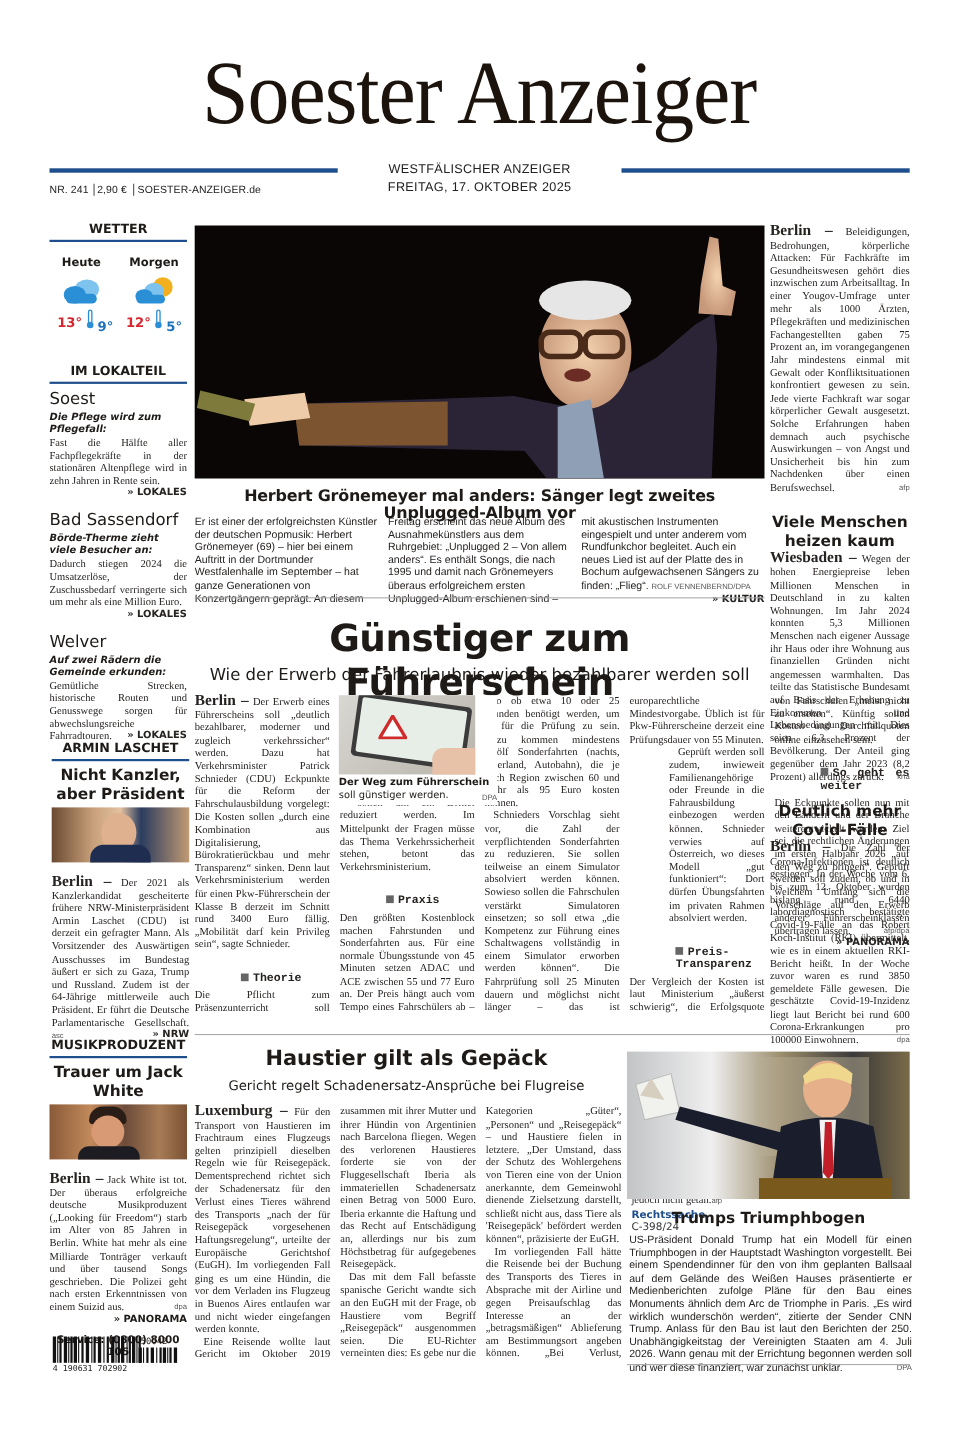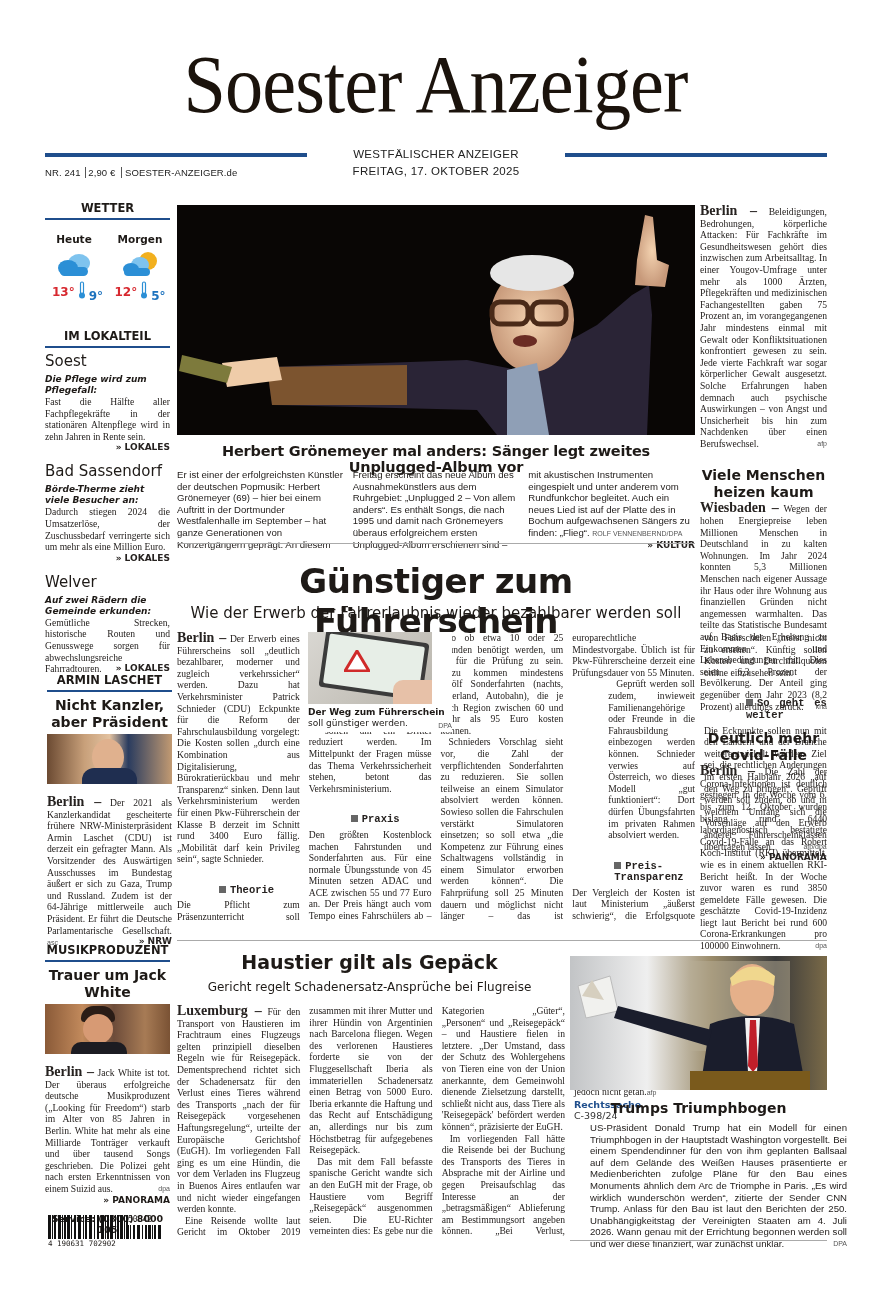--- a/index.html
+++ b/index.html
@@ -293,17 +293,17 @@
     <ellipse cx="182" cy="34" rx="22" ry="26" fill="#e5b08a"></ellipse>
     <path d="M160 22 Q182 0 205 20 L204 30 Q182 18 162 30 Z" fill="#f0d78e"></path>
     <path d="M130 134 L140 68 Q182 52 224 68 L236 134 Z" fill="#1a1d2c"></path>
     <path d="M175 62 L190 62 L186 134 L179 134 Z" fill="#f2f2f2"></path>
     <path d="M180 64 L186 64 L188 110 L183 116 L178 110 Z" fill="#c01f2a"></path>
     <path d="M48 50 L142 74 L138 90 L44 62 Z" fill="#1a1d2c"></path>
     <rect x="120" y="115" width="120" height="19" fill="#7a5a1c"></rect>
   </svg>
 </div>
 <div class="abs sans" style="left:570px;top:1100px;width:257px;font-size:14px;font-weight:bold;text-align:center;">Trumps Triumphbogen</div>
-<div class="abs cond" style="left:590px;top:1122px;width:257px;font-size:9.6px;line-height:11.6px;text-align:justify;color:#262220;">
+<div class="abs cond" style="left:572px;top:1122px;width:257px;font-size:9.6px;line-height:11.6px;text-align:justify;color:#262220;">
   <span>US-Präsident Donald Trump hat ein Modell für einen Triumphbogen in der Hauptstadt Washington vorgestellt. Bei einem Spendendinner für den von ihm geplanten Ballsaal auf dem Gelände des Weißen Hauses präsentierte er Medienberichten zufolge Pläne für den Bau eines Monuments ähnlich dem Arc de Triomphe in Paris. „Es wird wirklich wunderschön werden“, zitierte der Sender CNN Trump. Anlass für den Bau ist laut den Berichten der 250. Unabhängigkeitstag der Vereinigten Staaten am 4. Juli 2026. Wann genau mit der Errichtung begonnen werden soll und wer diese finanziert, war zunächst unklar.</span>
   <span class="src" style="float:right;">DPA</span>
 </div>
 <div class="abs divider" style="left:570px;top:1240px;width:257px;"></div>
 
 </body></html>

